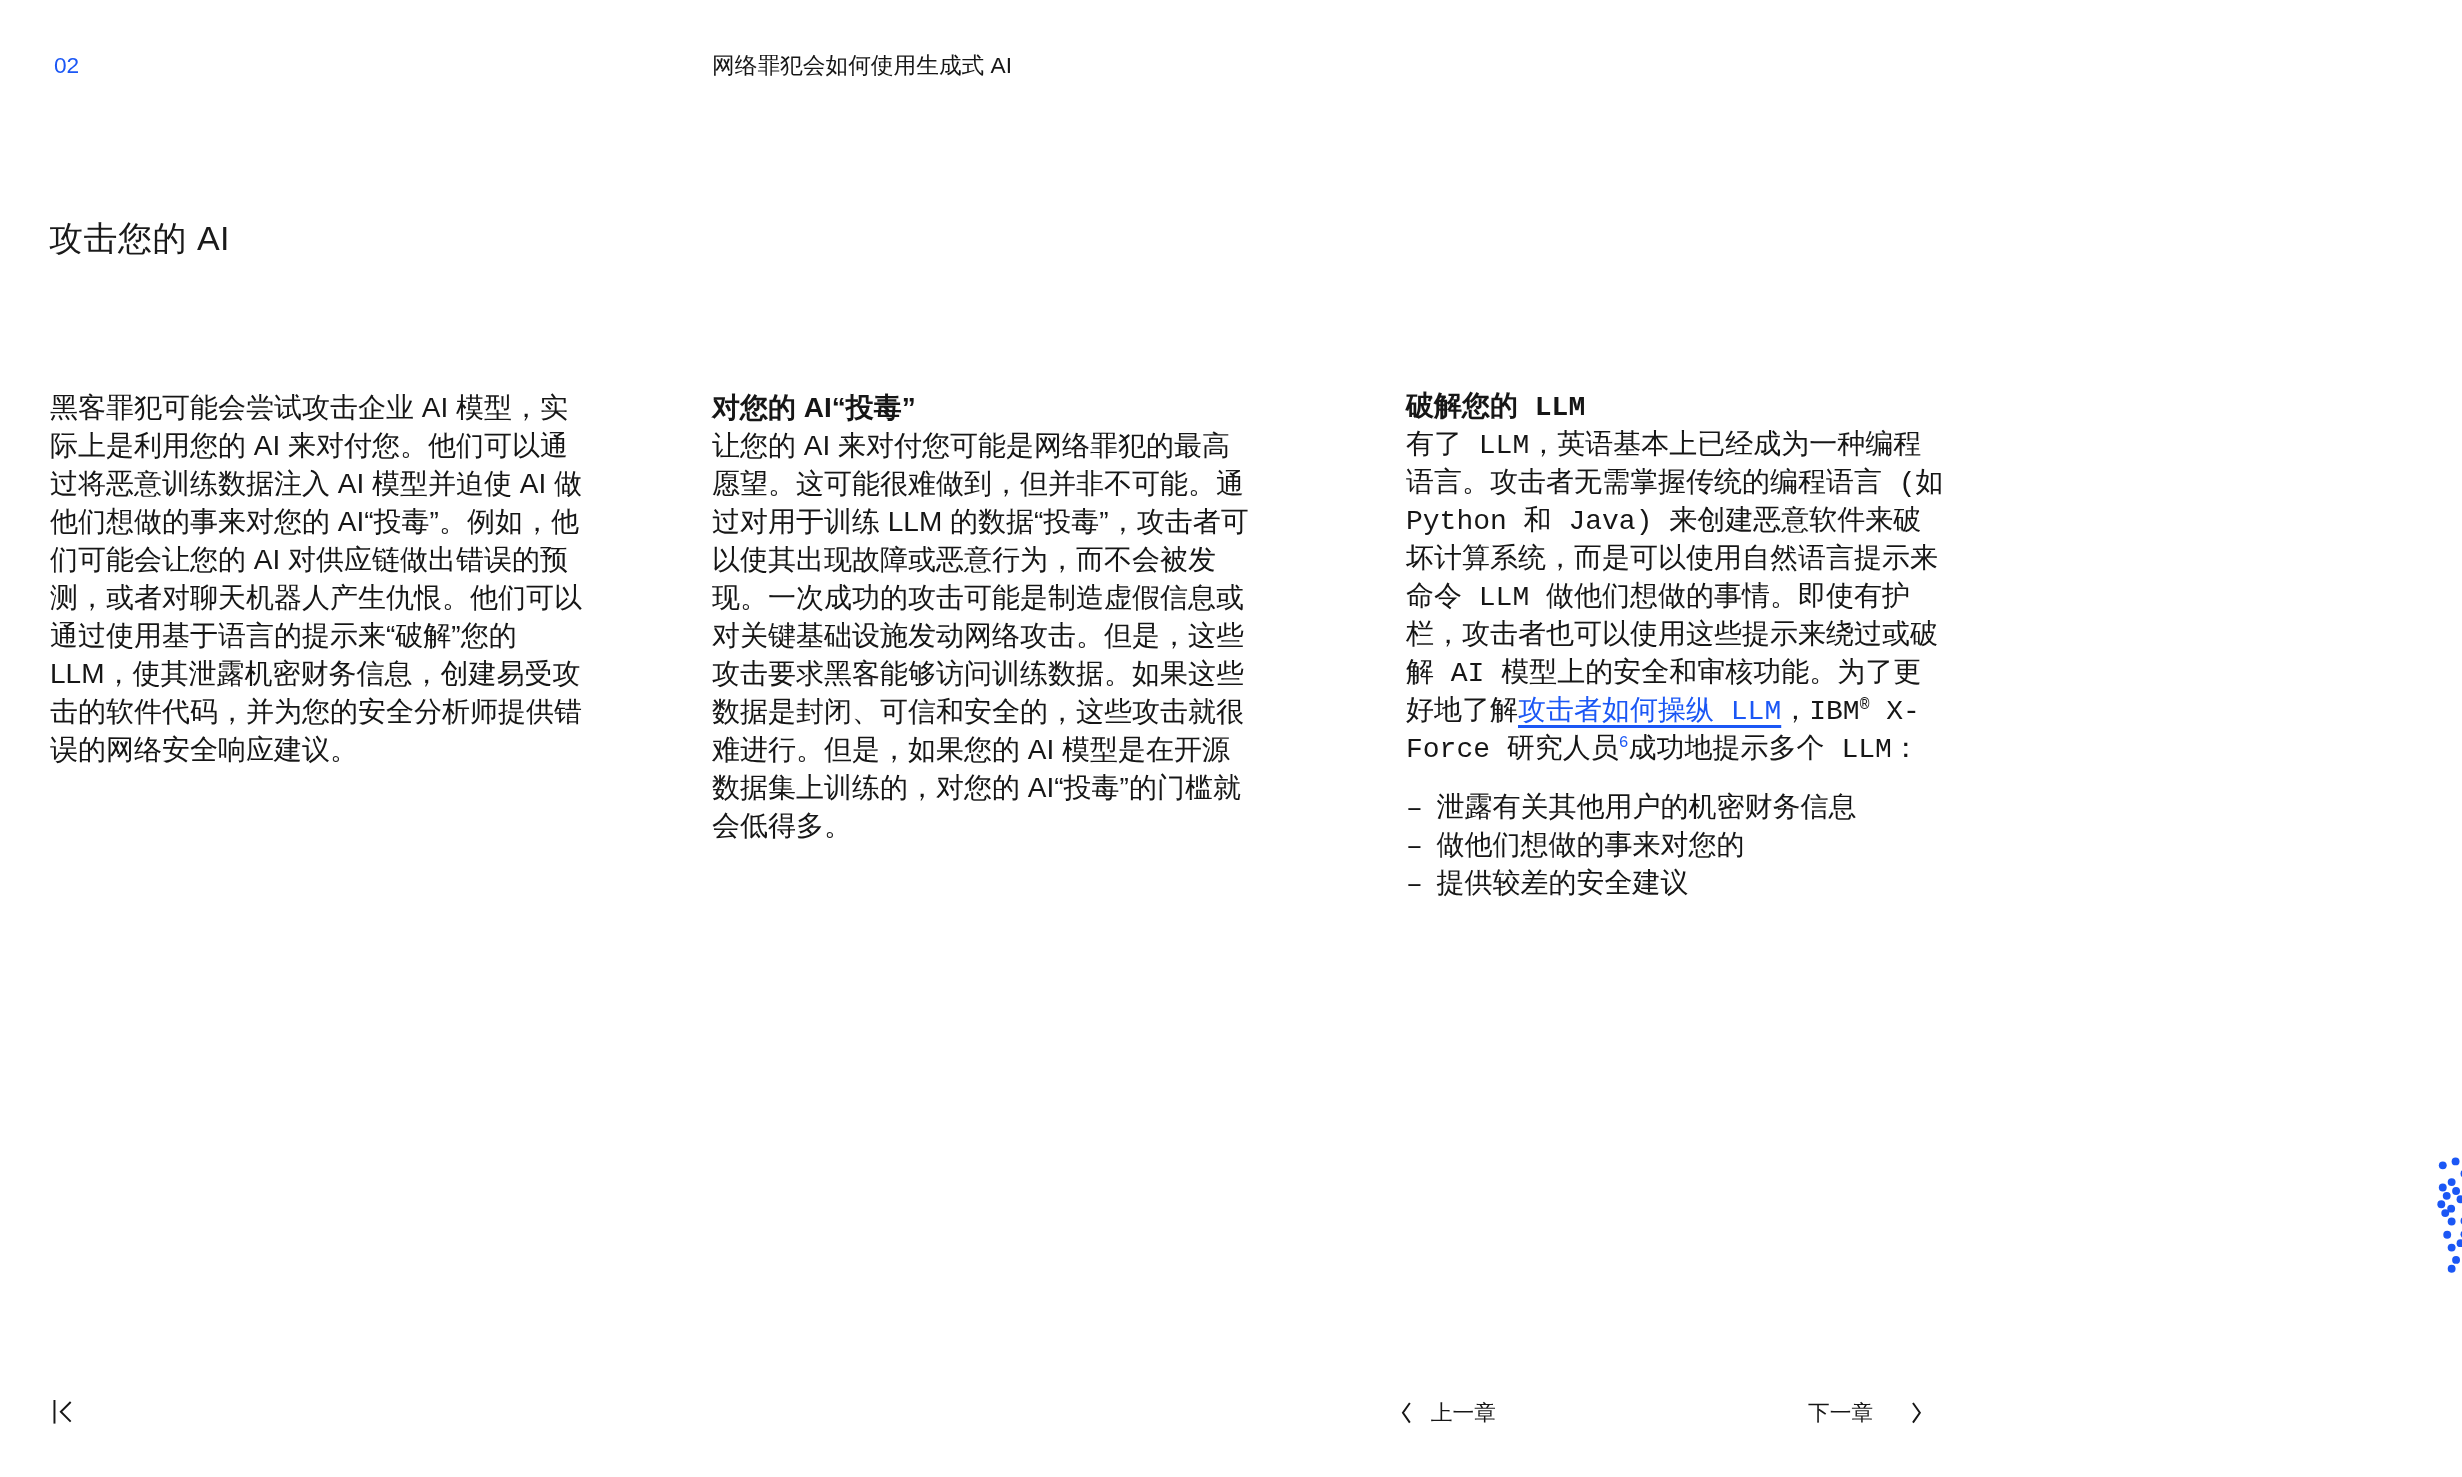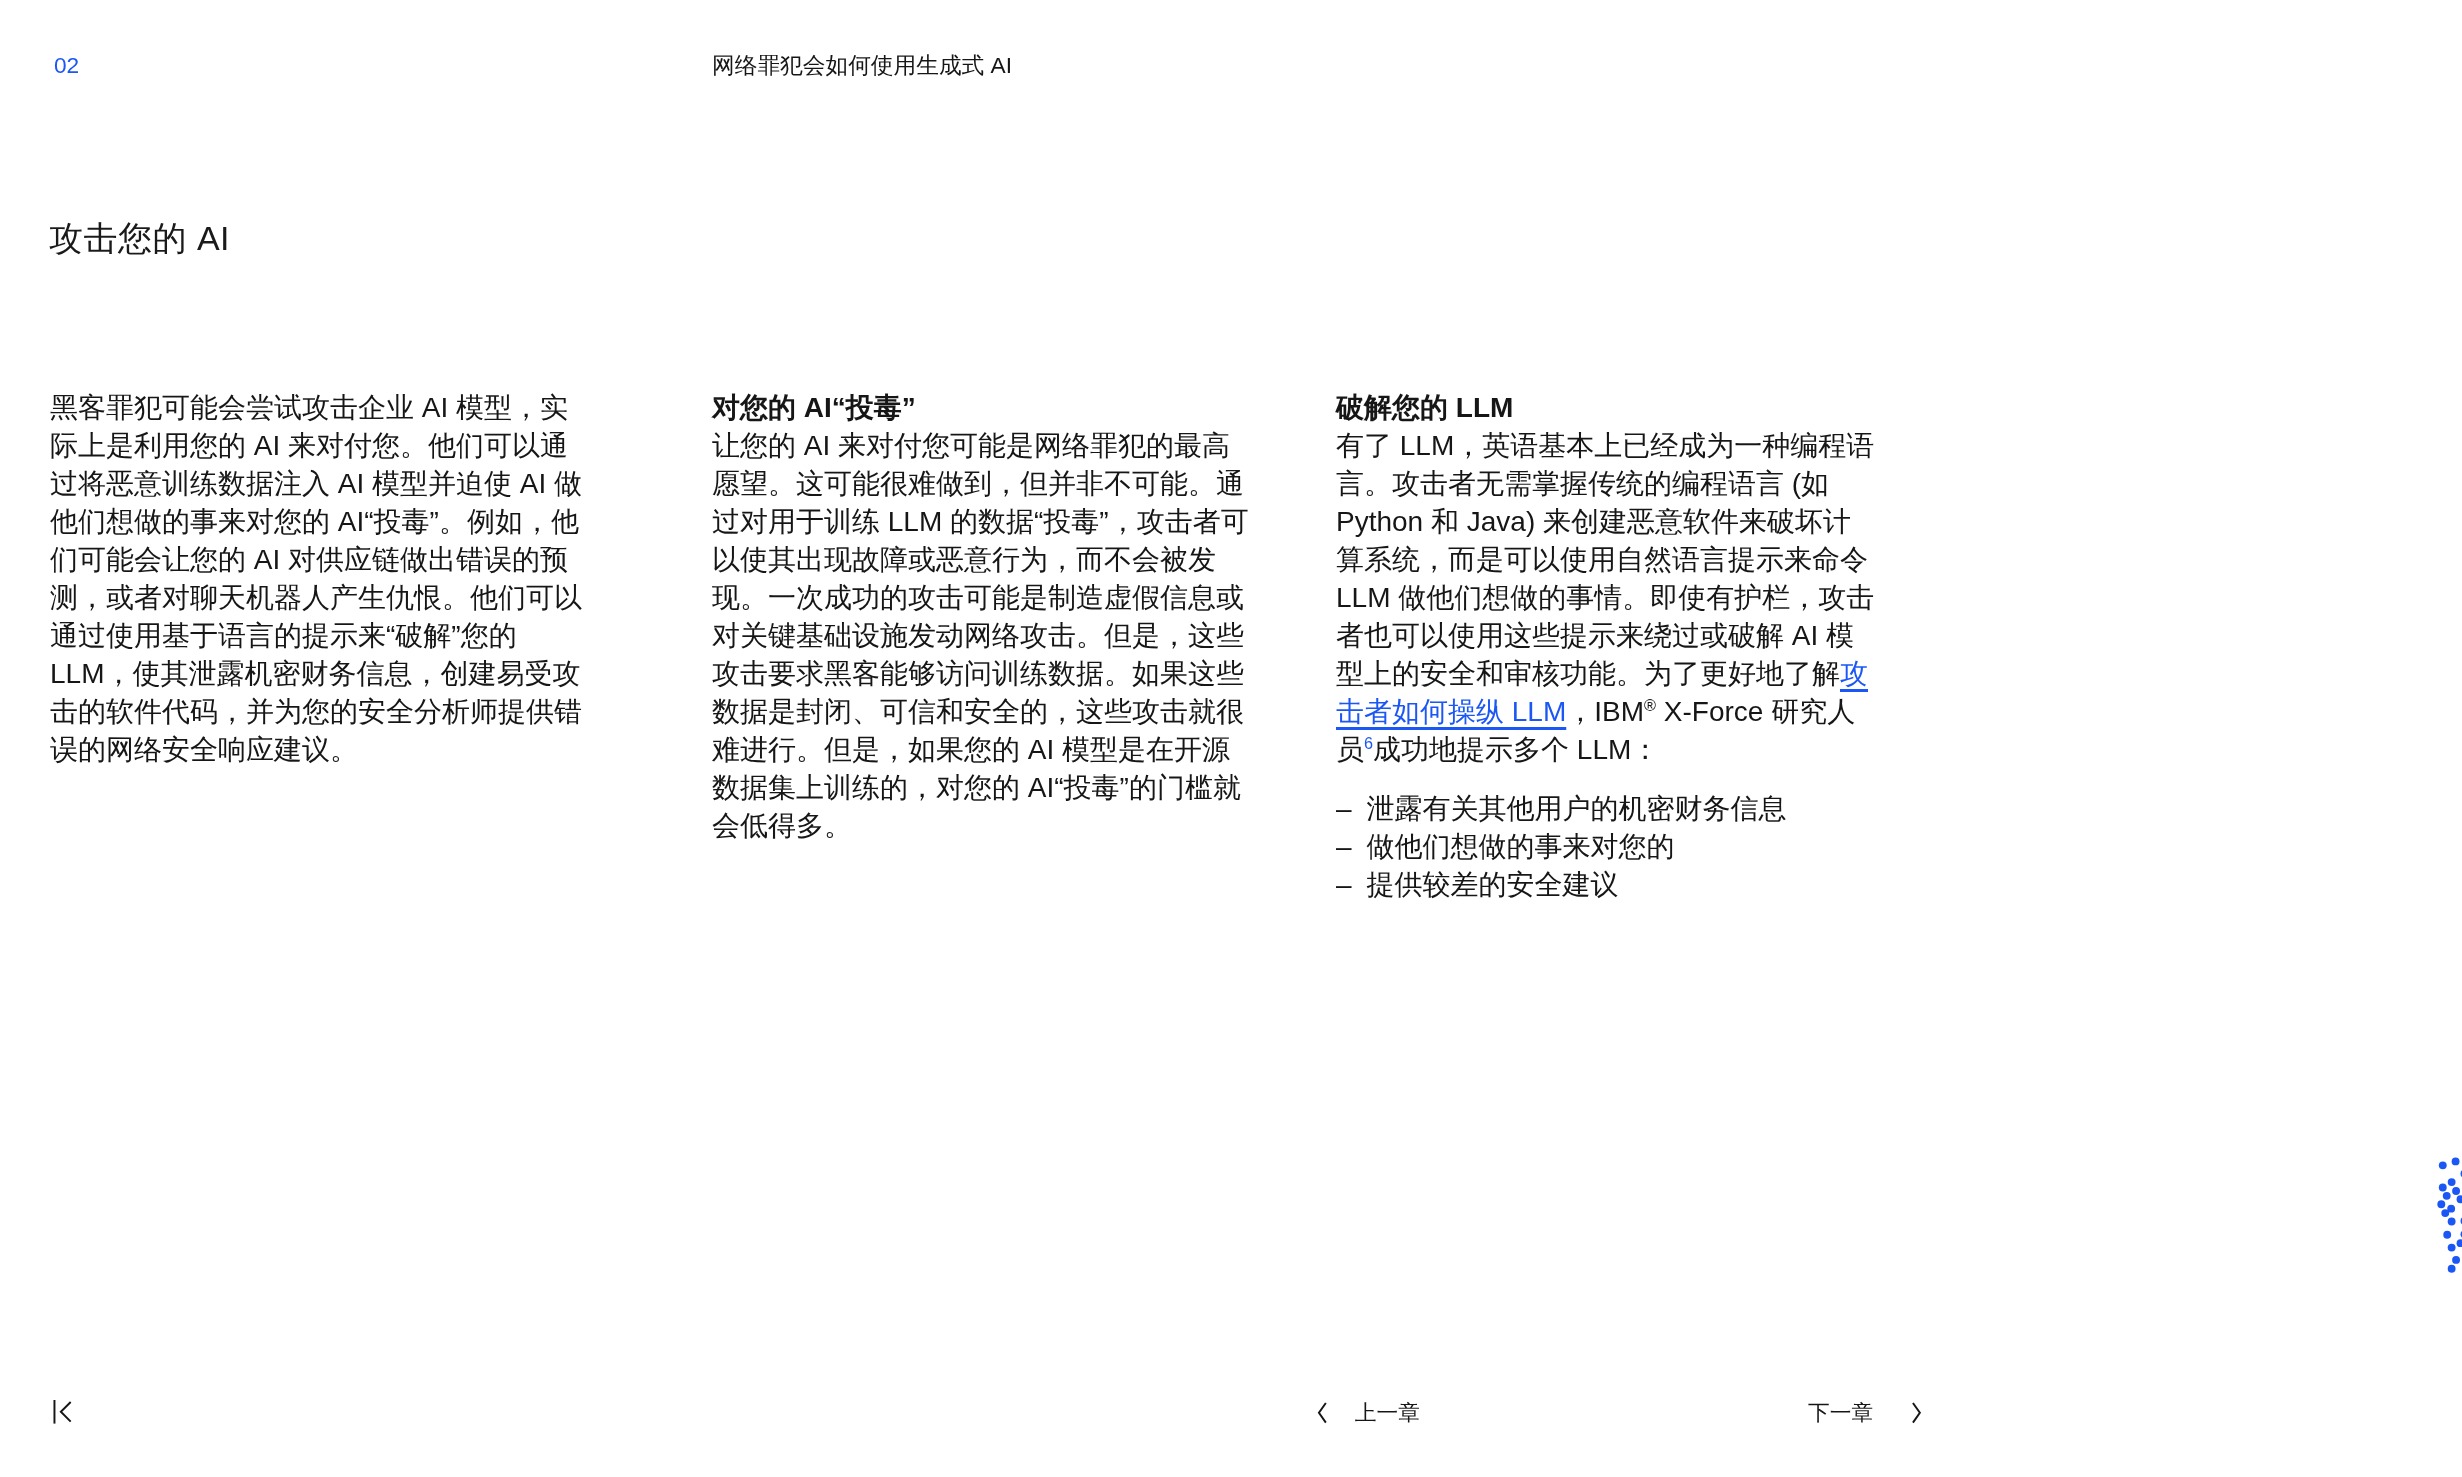--- a/index.html
+++ b/index.html
@@ -14,21 +14,21 @@
   .top-pagenum{position:absolute;left:54px;top:52px;font-size:22.7px;line-height:1.2;color:var(--accent);}
   .doc-title{position:absolute;left:712px;top:52px;font-size:22.7px;line-height:1.2;color:#161616;}
 
   
   .section-title{position:absolute;left:49px;top:193px;font-size:34px;font-weight:400;letter-spacing:0.5px;color:#1a1a1a;}
 
   
   .col{position:absolute;top:389px;width:542px;font-size:28px;line-height:38px;color:#161616;text-align:left;}
   .col-1{left:50px;}
   .col-2{left:712px;}
-  .col-3{left:1336px;}
+  .col-3{left:1406px;font-family:Liberation Mono, monospace;}
   .col-heading{font-weight:700;margin:0;}
   .col p{margin:0;}
 
   .seg-normal{color:#161616;}
   a.seg-link{
     color:var(--accent);
     text-decoration:underline;
     text-decoration-thickness:2.5px;
     text-underline-offset:5.9px;
     cursor:pointer;
@@ -40,21 +40,21 @@
   .bullets{margin:20.7px 0 0 0;padding:0;list-style:none;}
   .bullets li{display:flex;align-items:flex-start;}
   .bullets .dash{flex:none;width:30.5px;}
 
   
   .deco{position:absolute;left:2428px;top:1138px;width:197px;height:163px;}
 
   
   .footer-skip{position:absolute;left:52px;top:1398px;width:24.6px;height:27.6px;cursor:pointer;}
   .nav-group{position:absolute;top:1398px;display:flex;align-items:center;font-size:21.7px;color:#161616;cursor:pointer;}
-  .nav-prev{left:1316px;gap:26px;}
+  .nav-prev{left:1400px;gap:18px;}
   .nav-next{left:1808px;gap:37px;}
   .nav-chevron{width:12.8px;height:25.6px;display:block;}
 
   svg .stroke{stroke:#161616;stroke-width:4;fill:none;}
 </style>
 </head>
 <body>
 
 <div class="page">
 

